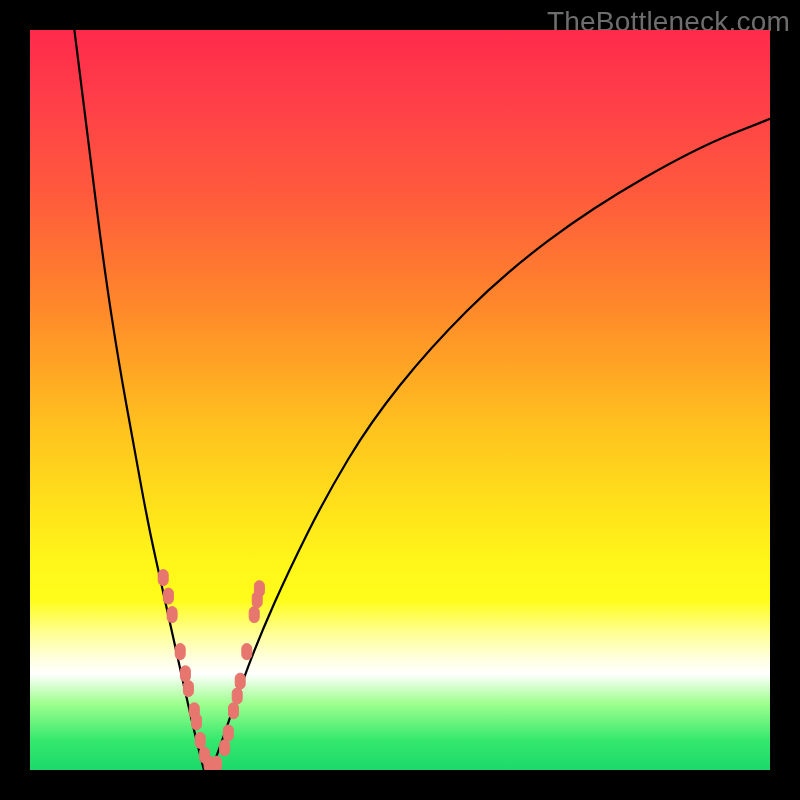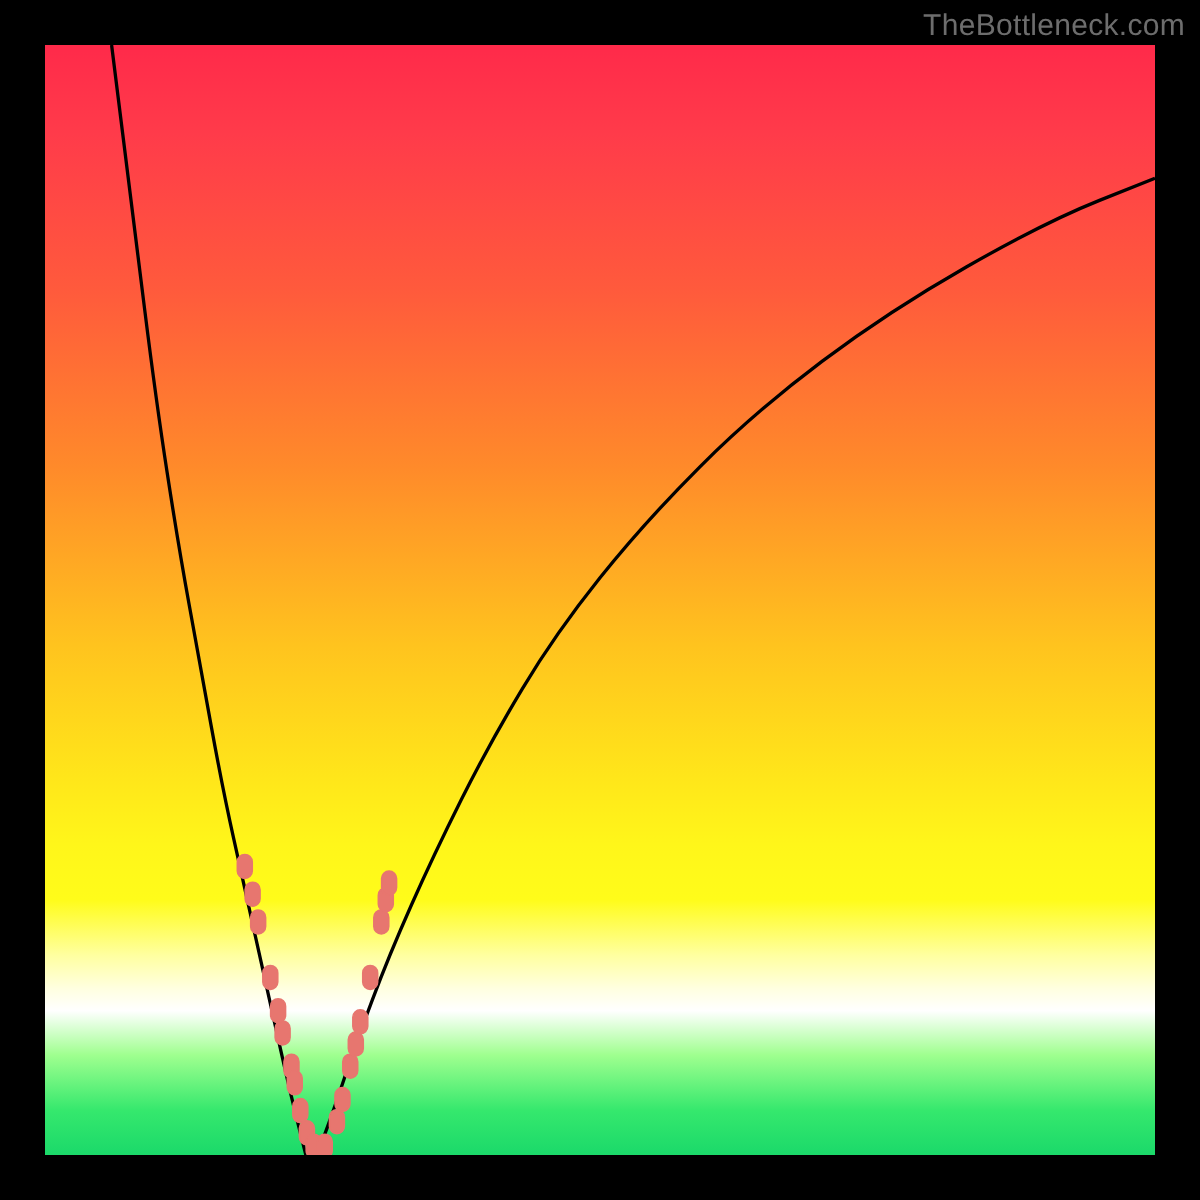--- a/index.html
+++ b/index.html
@@ -38,21 +38,21 @@
       #9fff8f 91%,
       #35e86d 96%,
       #1bd96a 100%
     );
   }
   .watermark {
     position: absolute;
     top: 6px;
     right: 10px;
     color: #6d6d6d;
-    font-size: 20px;
+    font-size: 28px;
     font-weight: 500;
     letter-spacing: 0.2px;
   }
   svg.curves {
     position: absolute;
     left: 0;
     top: 0;
     width: 740px;
     height: 740px;
   }

